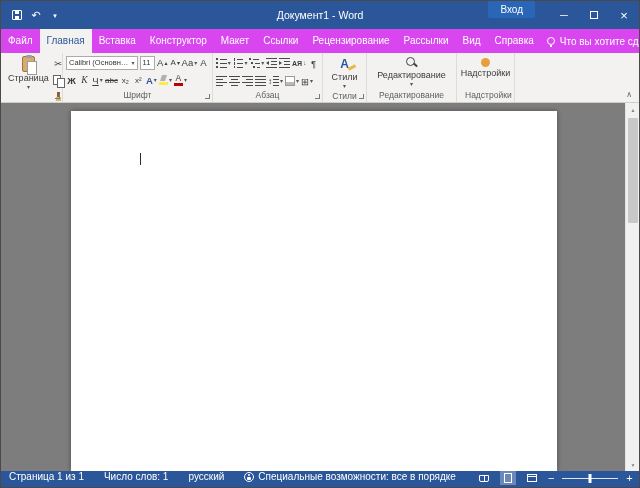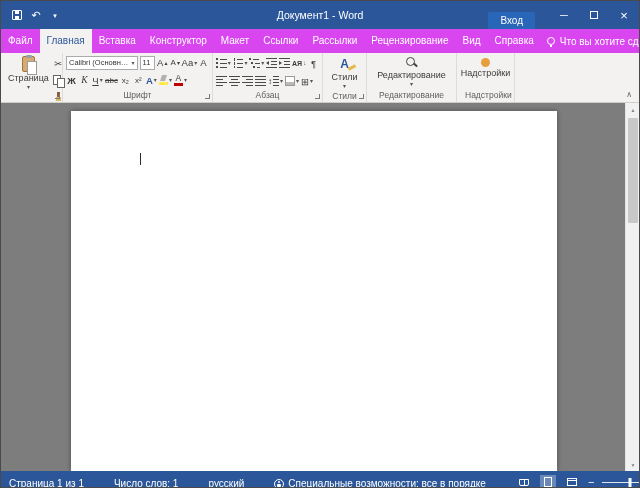--- a/index.html
+++ b/index.html
@@ -7,21 +7,21 @@
   .window{position:relative;width:640px;height:488px;font-family:"Liberation Sans",sans-serif;
           background:#f3f2f1;overflow:hidden;border:1px solid #4a4a4a;user-select:none}
 
   
   .titlebar{height:28px;background:#2b579a;display:flex;align-items:center;position:relative;color:#fff}
   .qat{display:flex;align-items:center;gap:7px;margin-left:10px;z-index:2}
   .qat-btn{display:inline-flex;align-items:center;justify-content:center;min-width:12px;height:16px;cursor:default}
   .glyph{font-size:11px;line-height:1;color:#fff}
   .glyph.sm{font-size:7px}
   .win-title{position:absolute;left:0;right:0;text-align:center;font-size:10.5px;color:#fff;pointer-events:none}
-  .tb-right{margin-left:auto;display:flex;align-items:flex-end;height:100%;z-index:2}
+  .tb-right{margin-left:auto;display:flex;align-items:flex-start;height:100%;z-index:2}
   .signin{background:#2a66b8;color:#fff;font-size:10px;padding:3px 12px;margin-right:14px;border-radius:2px}
   .cap-btn{width:30px;height:28px;display:flex;align-items:center;justify-content:center}
   .cap-btn.close{font-size:13px}
   .ic-save{width:10px;height:10px;border:1px solid #fff;border-radius:1px;position:relative;display:inline-block}
   .ic-save::before{content:"";position:absolute;left:2px;top:0;width:4px;height:3px;background:#fff}
   .ic-save::after{content:"";position:absolute;left:2px;bottom:0;width:4px;height:3px;background:#fff}
   .ic-max{width:8px;height:8px;border:1px solid #fff;display:inline-block}
 
   
   .tabrow{height:24px;background:#d946ef;display:flex;align-items:stretch;color:#fff}
@@ -110,21 +110,21 @@
   .page{position:absolute;left:70px;top:8px;width:486px;height:360px;background:#fff;box-shadow:0 0 5px rgba(0,0,0,.4)}
   .caret{position:absolute;left:69px;top:42px;width:1px;height:12px;background:#2b2b2b;animation:blink 1s steps(1) infinite}
   @keyframes blink{0%,49%{opacity:1}50%,100%{opacity:0}}
   .scrollbar{position:absolute;right:0;top:0;width:14px;height:100%;background:#f1f1f1;border-left:1px solid #e3e3e3}
   .sb-arrow{position:absolute;left:0;width:14px;height:13px;display:flex;align-items:center;justify-content:center;font-size:5px;color:#868686}
   .sb-arrow.up{top:0}
   .sb-arrow.down{bottom:0}
   .sb-thumb{position:absolute;left:2px;top:15px;width:10px;height:105px;background:#c8c8c8;border-radius:1px}
 
   
-  .statusbar{height:18px;background:#2b579a;color:#fff;display:flex;align-items:flex-end;font-size:10px;padding:0 8px;gap:30px;white-space:nowrap}
+  .statusbar{height:18px;background:#2b579a;color:#fff;display:flex;align-items:flex-start;font-size:10px;padding:0 8px;gap:20px;white-space:nowrap}
   .access-wrap{display:flex;align-items:center;gap:4px}
   .ic-access{width:10px;height:10px;border:1px solid #fff;border-radius:50%;position:relative;display:inline-block}
   .ic-access::before{content:"";position:absolute;left:3px;top:1px;width:2px;height:2px;background:#fff;border-radius:50%}
   .ic-access::after{content:"";position:absolute;left:2px;top:4px;width:4px;height:3px;background:#fff;border-radius:1px}
   .sb-right{margin-left:auto;display:flex;align-items:center;gap:8px}
   .vm{width:16px;height:14px;display:flex;align-items:center;justify-content:center}
   .vm.active{background:rgba(255,255,255,.3)}
   .ic-read{width:10px;height:7px;border:1px solid #fff;border-radius:0 0 2px 2px;position:relative;display:inline-block}
   .ic-read::before{content:"";position:absolute;left:4px;top:0;width:1px;height:100%;background:#fff}
   .ic-print{width:8px;height:10px;border:1px solid #fff;display:inline-block}
@@ -158,22 +158,22 @@
     </div>
   </div>
 
   <div class="tabrow">
     <span class="tab">Файл</span>
     <span class="tab active">Главная</span>
     <span class="tab">Вставка</span>
     <span class="tab">Конструктор</span>
     <span class="tab">Макет</span>
     <span class="tab">Ссылки</span>
+    <span class="tab">Рецензирование</span>
     <span class="tab">Рассылки</span>
-    <span class="tab">Рецензирование</span>
     <span class="tab">Вид</span>
     <span class="tab">Справка</span>
     <span class="tellme">
       <span class="ic-bulb"></span>
       <span>Что вы хотите сделать?</span>
     </span>
 
   </div>
 
   <div class="ribbon">

